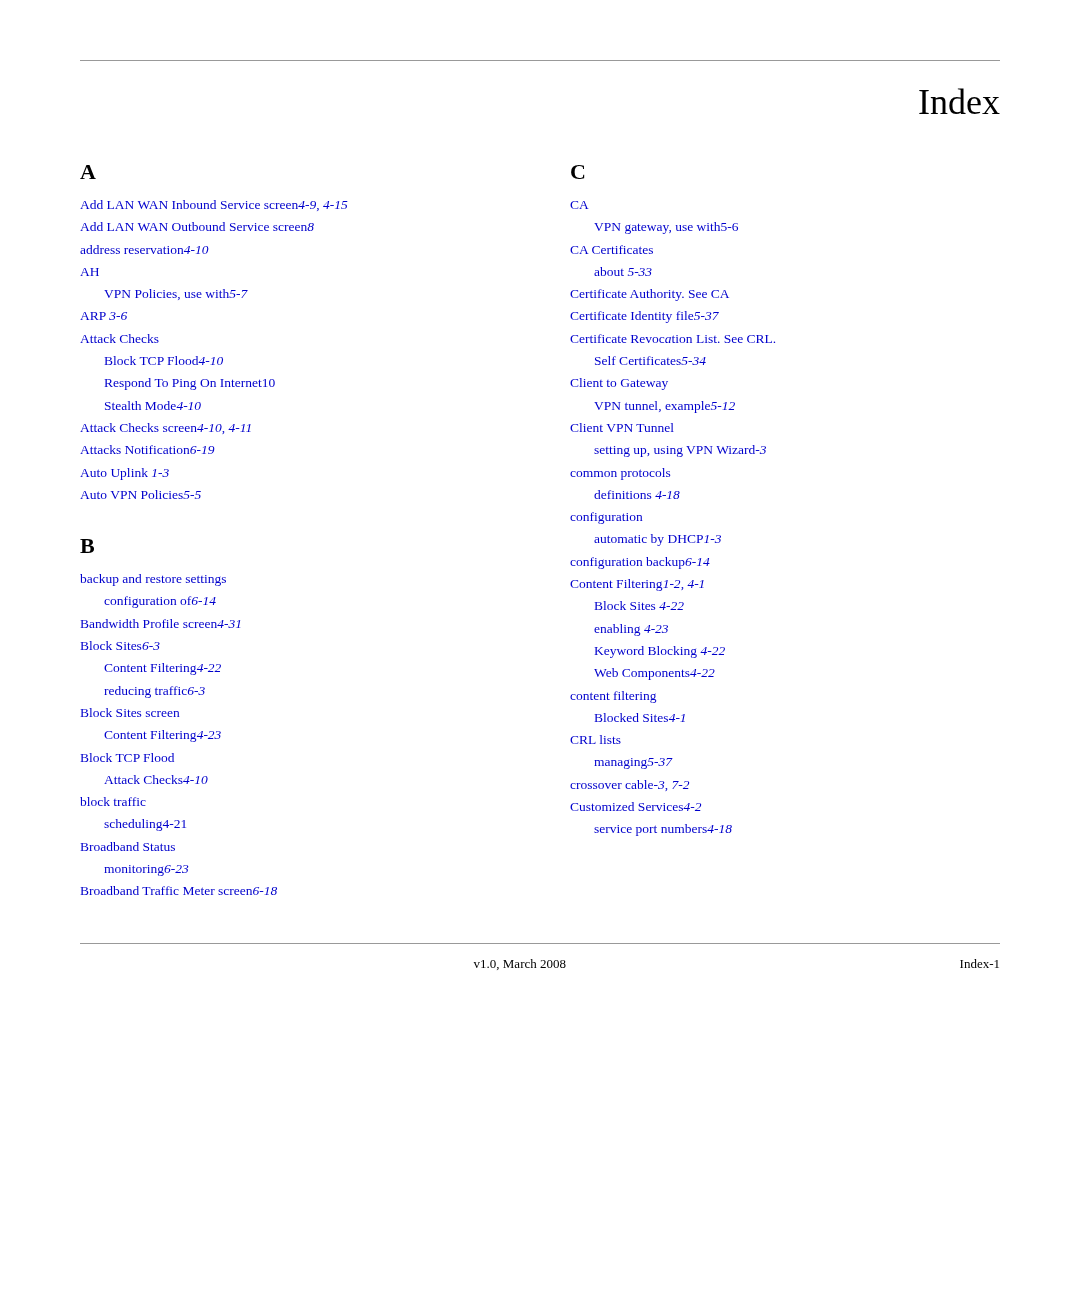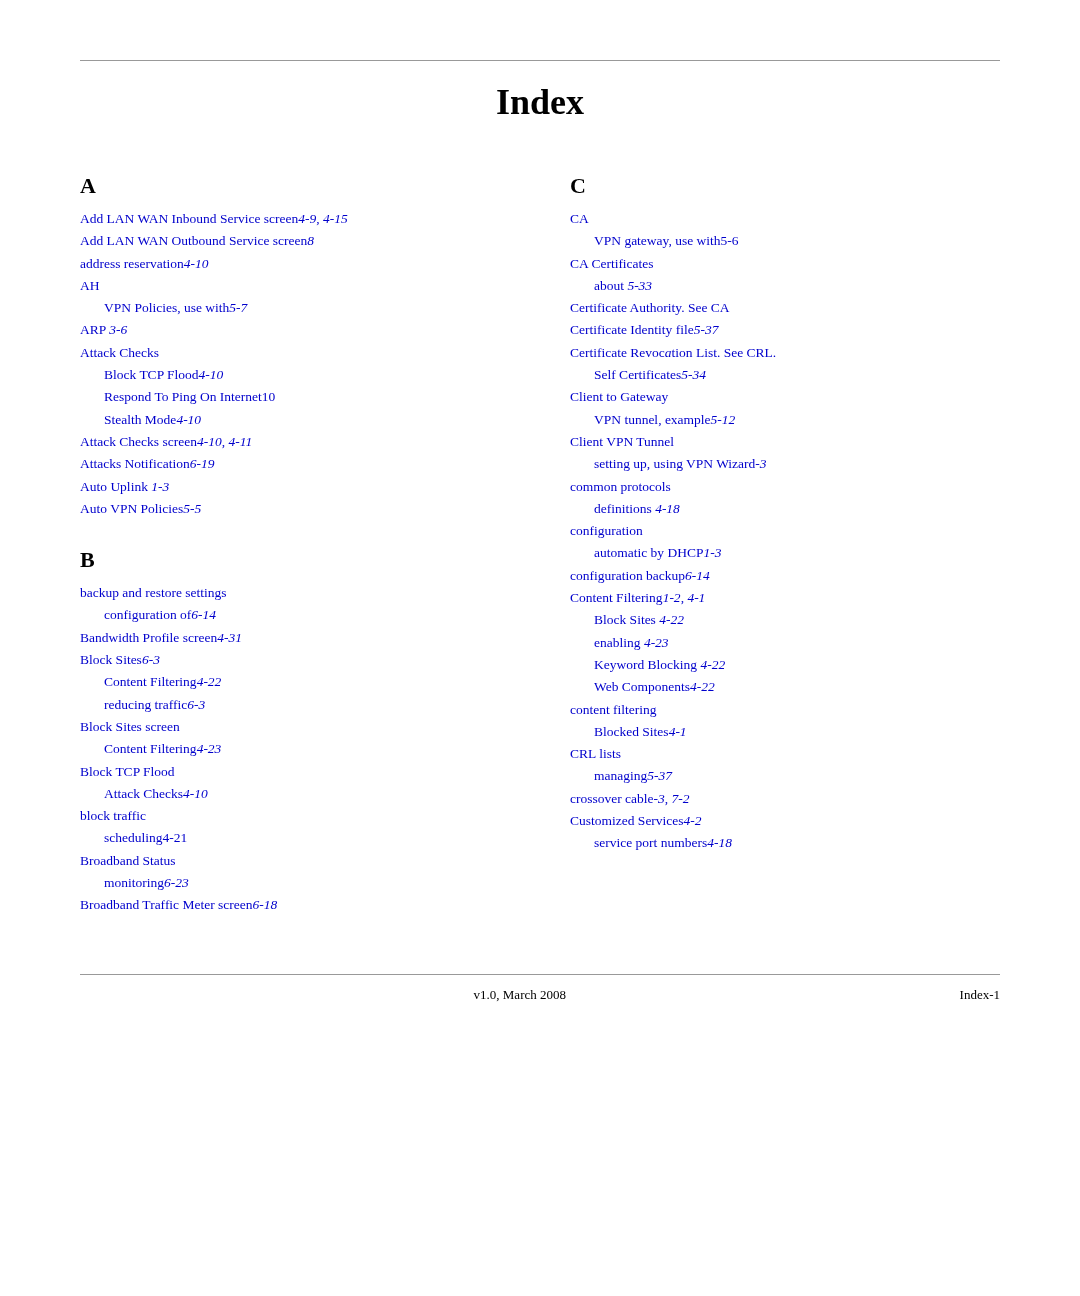--- a/index.html
+++ b/index.html
@@ -14,25 +14,25 @@
     }
     .page {
       padding: 60px 80px 80px 80px;
       position: relative;
     }
     .top-line {
       border-top: 1px solid #999;
       margin-bottom: 20px;
     }
     .page-title {
-      text-align: center;
+      text-align: right;
       font-size: 36px;
-      font-weight: bold;
-      color: #000;
-      margin-bottom: 50px;
+      font-weight: normal;
+      color: #000;
+      margin-bottom: 36px;
     }
     .columns {
       display: flex;
       gap: 60px;
     }
     .col {
       flex: 1;
     }
     .section-letter {
       font-size: 22px;
@@ -50,21 +50,21 @@
       font-size: 13.5px;
     }
     .sub-entry {
       padding-left: 24px;
     }
     .section-gap {
       margin-top: 28px;
     }
     .bottom-line {
       border-top: 1px solid #999;
-      margin-top: 56px;
+      margin-top: 39px;
       padding-top: 12px;
       display: flex;
       justify-content: space-between;
       align-items: center;
       font-size: 13px;
       color: #000;
     }
   </style>
 </head>
 <body>

